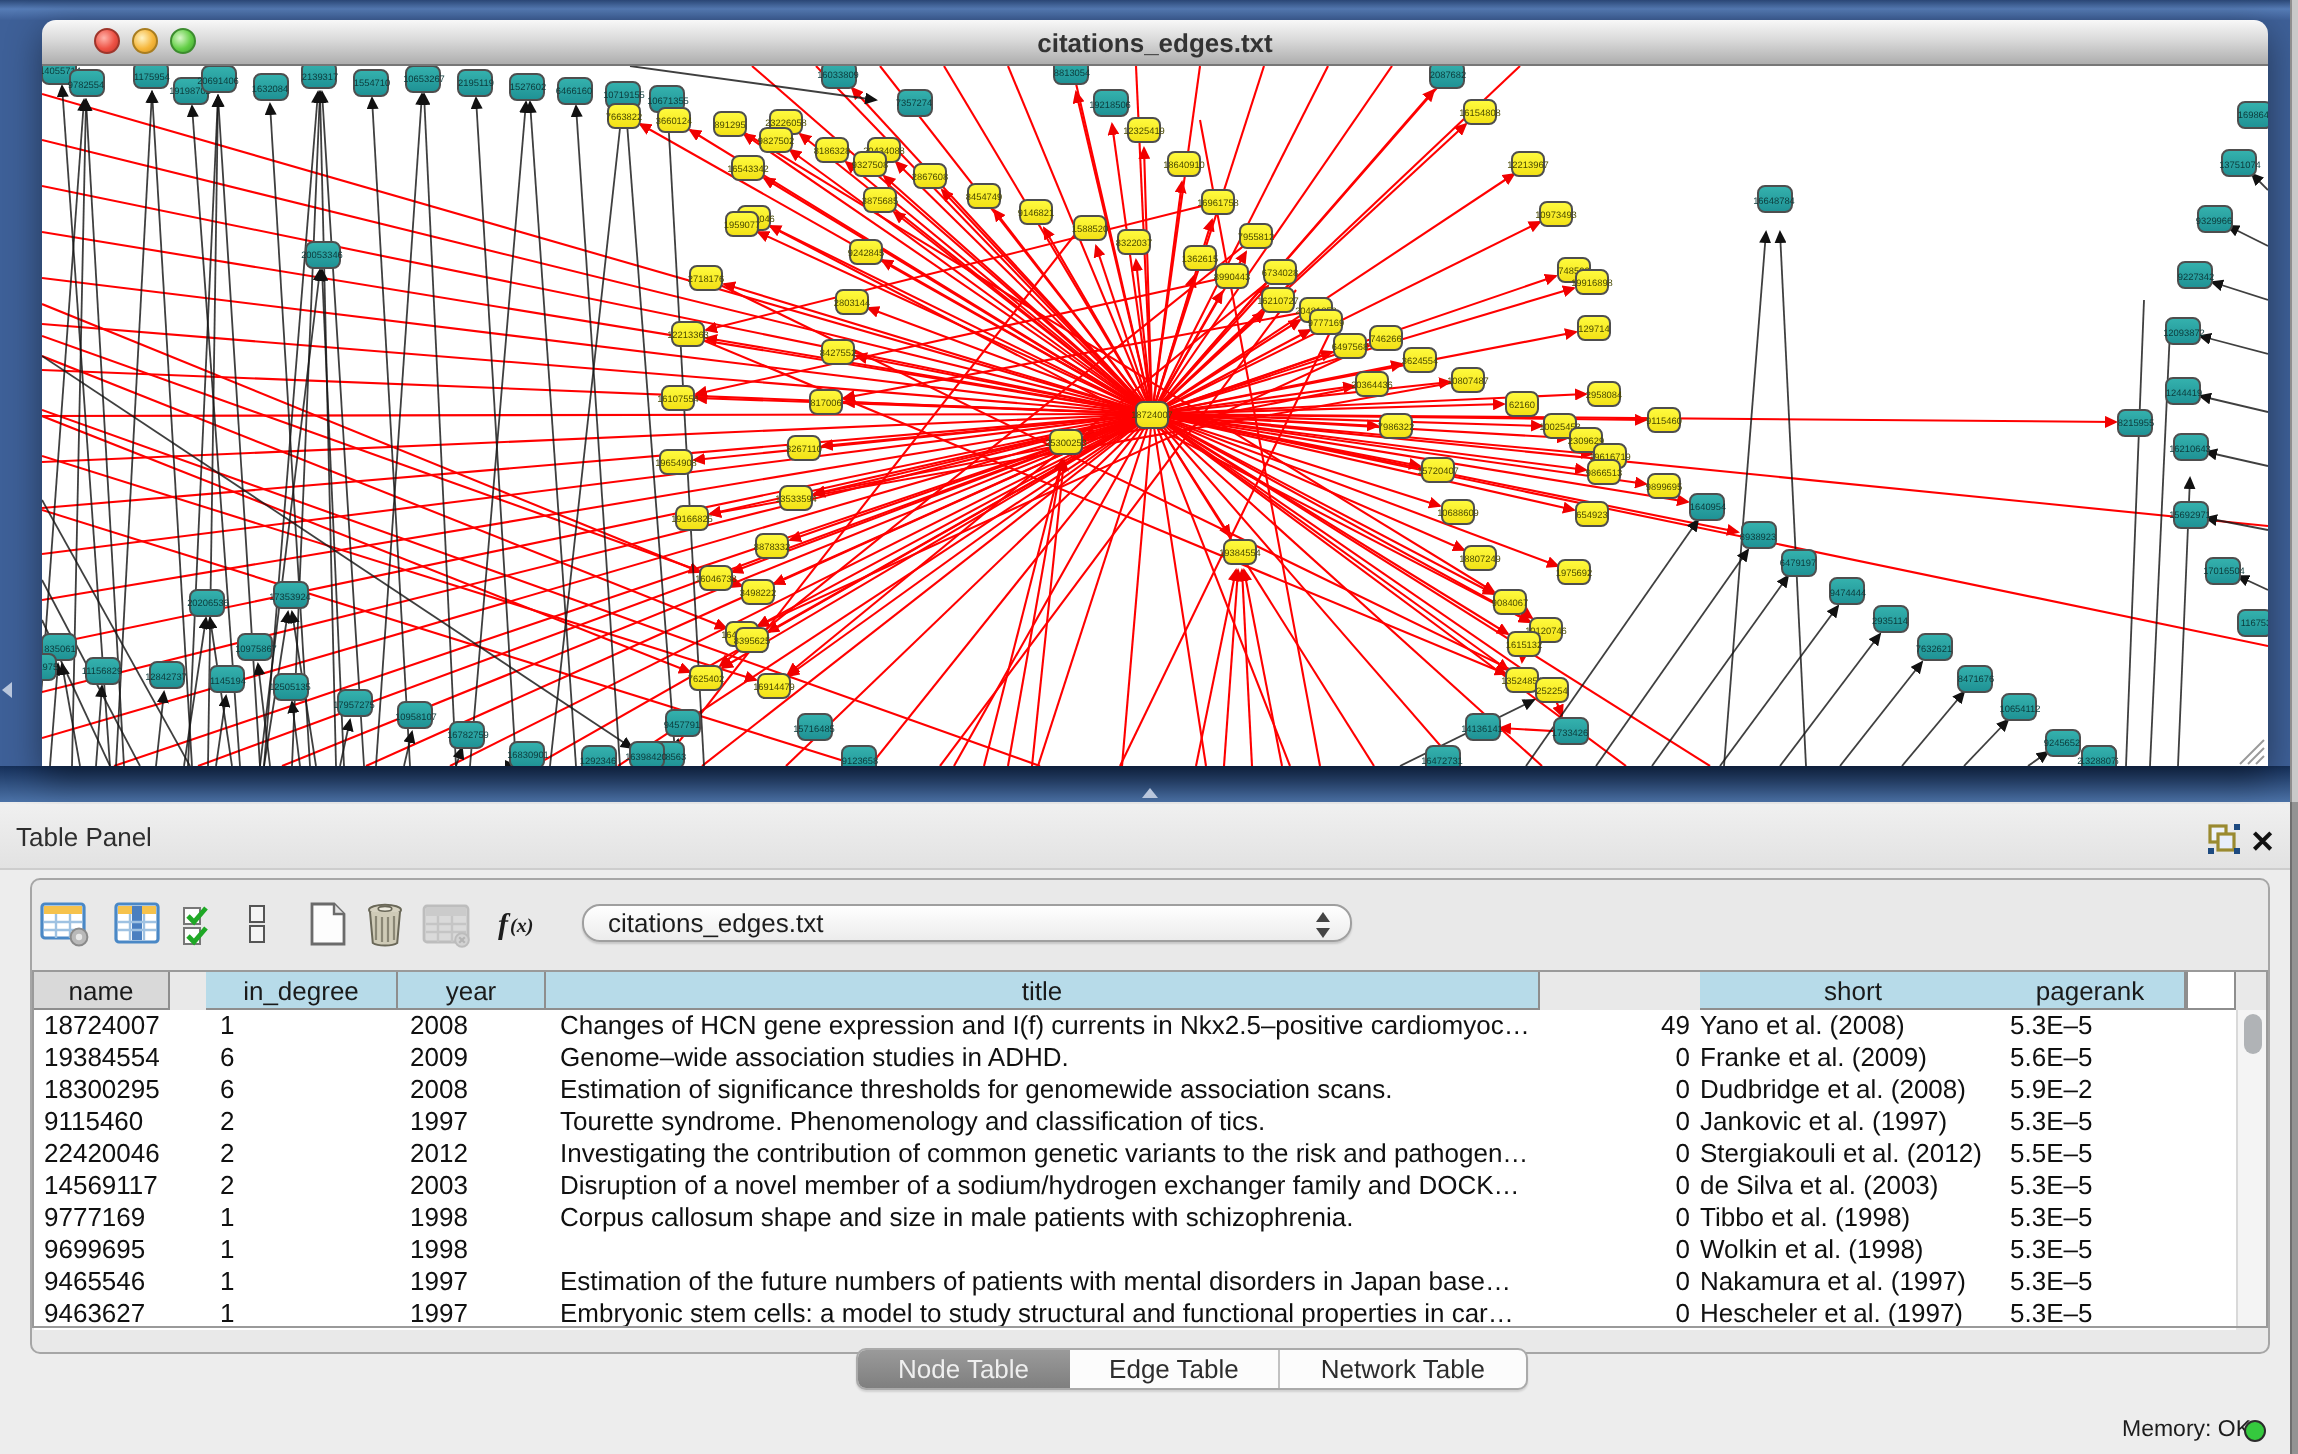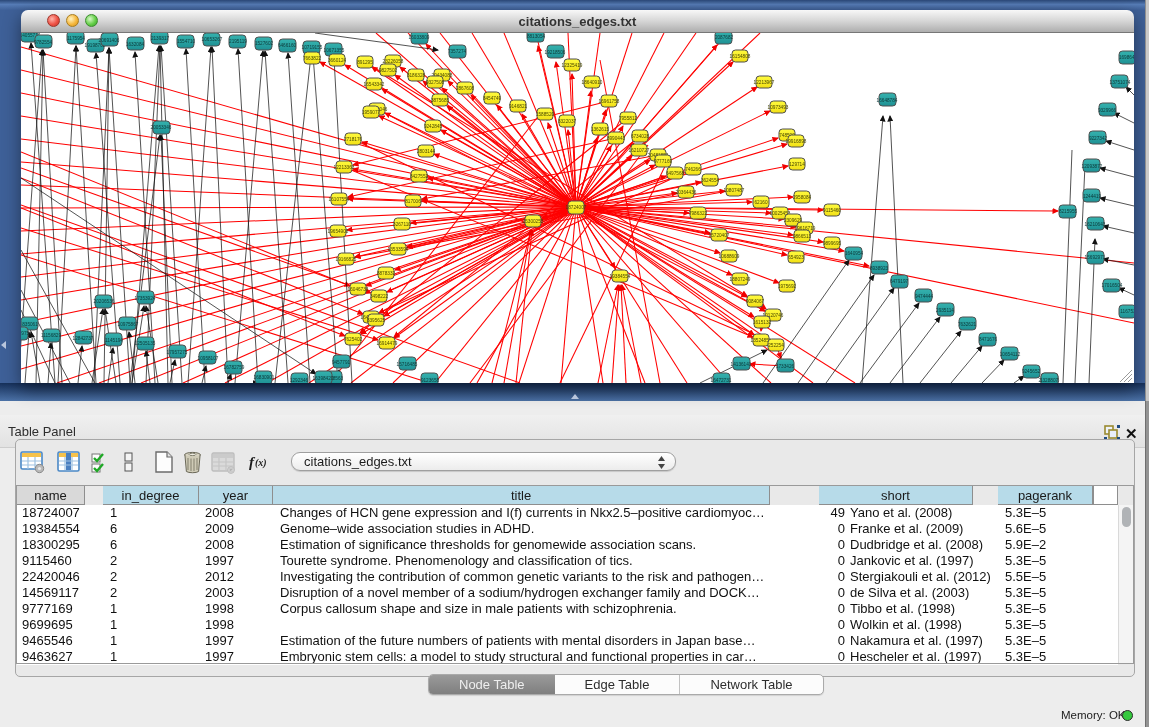--- a/index.html
+++ b/index.html
@@ -17,21 +17,21 @@
   font-size:13px; font-weight:bold; color:#333; }
 .tl { position:absolute; top:4px; width:13px; height:13px; border-radius:50%; }
 .tl.r { left:26px; background:radial-gradient(circle at 4px 4px,#ffb3aa,#ee5245 55%,#c03428); border:1px solid #9e352b;}
 .tl.y { left:45px; background:radial-gradient(circle at 4px 4px,#fff3c2,#f6b73c 55%,#d3921c); border:1px solid #a87d20;}
 .tl.g { left:64px; background:radial-gradient(circle at 4px 4px,#d8f7c8,#64cf47 55%,#3a9c2d); border:1px solid #3c8c2e;}
 .canvas { position:absolute; left:0px; top:23px; width:1113px; height:350px; background:#fff; }
 .rightstrip-top { position:absolute; left:1145px; top:0; width:4px; height:401px; background:#c9c9c9; border-left:1px solid #8f8f8f; }
 .rightstrip-bot { position:absolute; left:1145px; top:401px; width:4px; height:326px; background:#939393; border-left:1px solid #6f6f6f; }
 .handle { position:absolute; left:571px; top:394px; width:0; height:0;
   border-left:4px solid transparent; border-right:4px solid transparent; border-bottom:5px solid #b9c6dc; }
-.tp-header { position:absolute; left:0; top:415px; width:1145px; height:33px;
+.tp-header { position:absolute; left:0; top:402px; width:1145px; height:33px;
   background:linear-gradient(#f0f0f0,#e2e2e2); border-bottom:1px solid #cdcdcd; }
 .tp-header .txt { position:absolute; left:8px; top:9px; font-size:13px; color:#2e2e2e; }
 .tp-x { position:absolute; left:1125px; top:10px; font-size:15px; font-weight:bold; color:#111; }
 .panel { position:absolute; left:15px; top:439px; width:1120px; height:238px;
   background:#e9e9e9; border:1px solid #a6a6a6; border-radius:5px; }
 .tbi { position:absolute; top:450px; }
 .combo { position:absolute; left:291px; top:452px; width:385px; height:19px;
   border:1px solid #9f9f9f; border-radius:9px;
   background:linear-gradient(#ffffff,#ececec); box-shadow:0 1px 1px rgba(0,0,0,0.15);
   font-size:13px; color:#1c1c1c; line-height:18px; padding-left:12px; }
@@ -46,21 +46,21 @@
 .c3 { left:263px; width:492px; } .c4 { left:758px; width:70px;text-align:right; } .c5 { left:833px; width:150px; }
 .c6 { left:988px; width:100px; }
 .tbody-bg { position:absolute; left:17px; top:505px; width:1101px; height:158px; background:#fff; }
 .sbar { position:absolute; left:1118px; top:505px; width:15px; height:158px; background:#f4f4f4; border-left:1px solid #d9d9d9; }
 .sbar .thumb { position:absolute; left:2.5px; top:2px; width:9px; height:20px; background:#b0b3b6; border-radius:5px; }
 .tbl-border { position:absolute; left:16px; top:485px; width:1118px; height:179px;
   border:1px solid #9a9a9a; pointer-events:none; }
 .tabs { position:absolute; left:428px; top:674px; height:21px; display:flex;
   border:1px solid #aaa; border-radius:5px; overflow:hidden; background:#fcfcfc;
   box-shadow:0 1px 1px rgba(0,0,0,0.12); }
-.tabs div { padding:0 30px; font-size:13px; line-height:20px; color:#2d2d2d; }
+.tabs div { padding:0 20px; font-size:13px; line-height:20px; color:#2d2d2d; }
 .tabs .sel { background:linear-gradient(#9a9a9a,#7f7f7f); color:#efefef; }
 .tabs .sep { padding:0; width:1px; background:#c2c2c2; }
 .mem { position:absolute; left:1061px; top:709px; font-size:11.5px; color:#1c1c1c; }
 .memdot { position:absolute; left:1122px; top:710px; width:11px; height:11px; border-radius:50%;
   background:#35c93e; border:1.5px solid #2c2c2c; }
 </style></head>
 <body>
 <div class="desktop">
     <div class="topstrip"></div>
     <div class="botstrip"></div>
@@ -686,21 +686,21 @@
     </svg></div>
 <div class="combo">citations_edges.txt<svg class="arr2" width="9" height="13" viewBox="0 0 9 13">
       <path d="M4.5 0 L8 5 H1 Z" fill="#444"></path>
       <path d="M4.5 13 L8 8 H1 Z" fill="#444"></path>
     </svg></div>
 <div class="thead" style="left:17px; width:68px; background:#d9d9d9;">name</div>
 <div class="thead" style="left:103px; width:96px;">in_degree</div>
 <div class="thead" style="left:199px; width:74px;">year</div>
 <div class="thead" style="left:273px; width:497px;">title</div>
 <div class="thead" style="left:770px; width:74px;margin-top:36px;">△ out_de…</div>
-<div class="thead" style="left:819px; width:154px;">short</div>
+<div class="thead" style="left:850px; width:154px;">short</div>
 <div class="thead" style="left:998px; width:95px;">pagerank</div>
 <div class="thead" style="left:1093px; width:25px; background:#fff; border-left:1px solid #8e8e8e;"></div>
 <div class="tbody-bg"></div>
 <div class="trow" style="top:505px">
 <span class="c0">18724007</span>
     <span class="c1">1</span>
     <span class="c2">2008</span>
 <span class="c3">Changes of HCN gene expression and I(f) currents in Nkx2.5–positive cardiomyoc…</span>
     <span class="c4">49</span>
     <span class="c5">Yano et al. (2008)</span>

